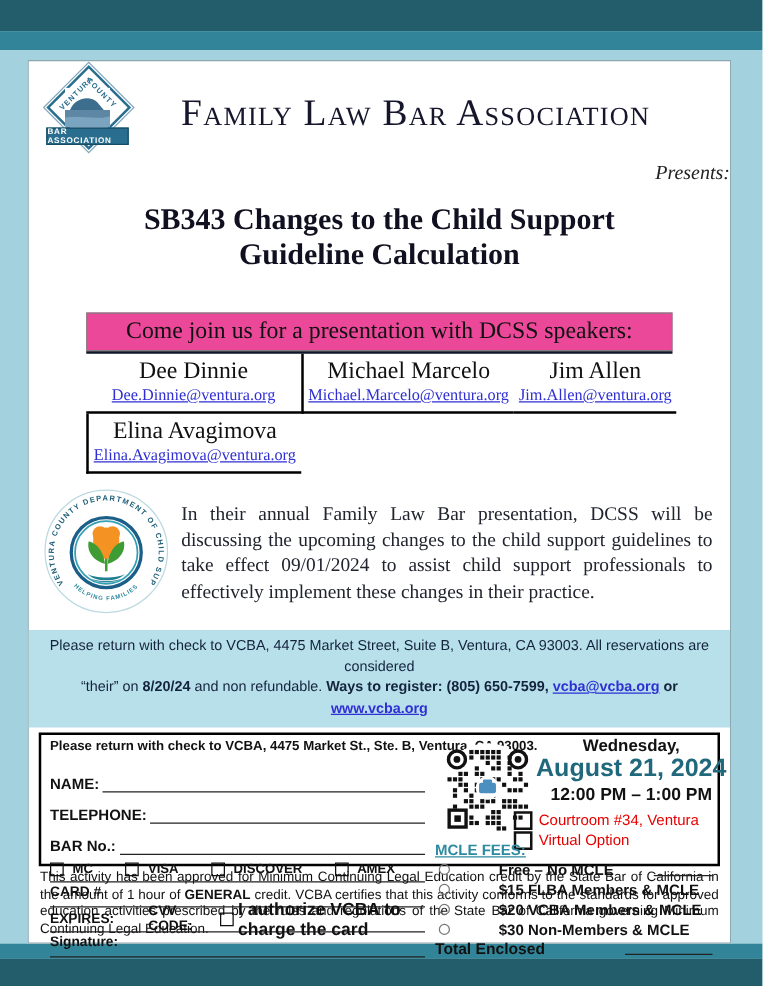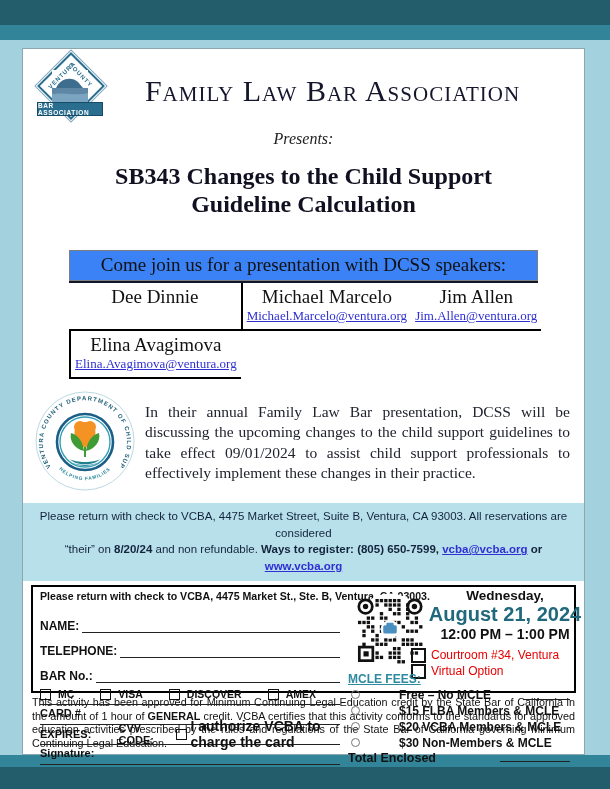--- a/index.html
+++ b/index.html
@@ -37,34 +37,34 @@
     position:absolute;left:0;right:0;top:48px;height:12px;background:#2a6e8f;
     color:#fff;font-size:6.5px;font-weight:bold;letter-spacing:.6px;
     display:flex;align-items:center;justify-content:center;border:1px solid #174c66;
   }
   .org-name{
     flex:1;text-align:center;
     font-family:"Liberation Serif", serif;font-variant:small-caps;
     font-size:30px;letter-spacing:1px;color:#15152c;padding-right:8px;white-space:nowrap;
   }
   .presents{
-    text-align:center;font-family:"Liberation Serif", serif;font-style:italic;
+    text-align:right;font-family:"Liberation Serif", serif;font-style:italic;
     font-size:16px;color:#222;height:20px;margin-top:2px;
   }
 
   
   .main-title{
     margin:15px auto 0 auto;max-width:430px;text-align:center;
     font-family:"Liberation Serif", serif;font-weight:bold;
     font-size:24px;line-height:1.15;color:#101020;
   }
 
   
   .gray-banner{
-    margin:32px 46px 0 46px;background:#3b82f6;border:1px solid #7f7f7f;
+    margin:32px 46px 0 46px;background:#ec4899;border:1px solid #7f7f7f;
     text-align:center;font-family:"Liberation Serif", serif;font-size:19px;color:#111;
     padding:3px 0 4px 0;
   }
   .speaker-table{
     margin:0 46px;display:grid;grid-template-columns:1fr 1fr 1fr;
     border-top:2px solid #0f172a;
   }
   .speaker-cell{
     text-align:center;padding:3px 4px 5px 4px;border-bottom:2px solid #000;
   }
@@ -114,21 +114,21 @@
   .ev-time{font-size:14px;font-weight:bold;color:#111;margin-top:1px;}
   .loc-row{position:absolute;left:378px;display:flex;align-items:center;}
   .loc-cbx{width:11px;height:11px;border:2.5px solid #111;margin-right:5px;flex:0 0 auto;}
   .loc-lbl{color:#e60000;font-weight:normal;font-size:12px;white-space:nowrap;}
   .mcle-head{position:absolute;left:315px;top:85px;color:#2e8aa0;font-weight:bold;
     font-size:12px;text-decoration:underline;}
   .fee-row{position:absolute;left:318px;right:4px;display:flex;align-items:center;height:14px;gap:32px;}
   .fee-circle{width:7px;height:7px;border:1.2px solid #777;border-radius:50%;margin-right:7px;flex:0 0 auto;}
   .fee-lbl{font-weight:bold;font-size:12px;white-space:nowrap;}
   .fee-line{margin-left:auto;width:58px;border-bottom:1px solid #222;height:10px;}
-  .total-row{position:absolute;left:315px;right:4px;top:164px;display:flex;align-items:flex-start;}
+  .total-row{position:absolute;left:315px;right:4px;top:164px;display:flex;align-items:center;}
   .total-lbl{font-weight:bold;font-size:12.5px;}
   .total-line{margin-left:auto;width:70px;border-bottom:1px solid #222;height:10px;}
 
   
   .disclaimer{
     margin:3px 9px 4px 9px;font-size:10.8px;line-height:1.25;color:#111;text-align:justify;
   }
   .disclaimer .emph{font-weight:bold;}
 </style>
 </head>
@@ -159,20 +159,21 @@
     <div class="org-name">Family Law Bar Association</div>
   </div>
   <div class="presents">Presents:</div>
 
   <div class="main-title">SB343 Changes to the Child Support Guideline Calculation</div>
 
   <div class="gray-banner">Come join us for a presentation with DCSS speakers:</div>
   <div class="speaker-table">
     <div class="speaker-cell">
       <div class="speaker-name">Dee Dinnie</div>
+      <div class="speaker-email"><a>Dee.Dinnie@ventura.org</a></div>
     </div>
     <div class="speaker-cell right">
       <div class="speaker-name">Michael Marcelo</div>
       <div class="speaker-email"><a>Michael.Marcelo@ventura.org</a></div>
     </div>
     <div class="speaker-cell">
       <div class="speaker-name">Jim Allen</div>
       <div class="speaker-email"><a>Jim.Allen@ventura.org</a></div>
     </div>
     <div class="speaker-cell right">

